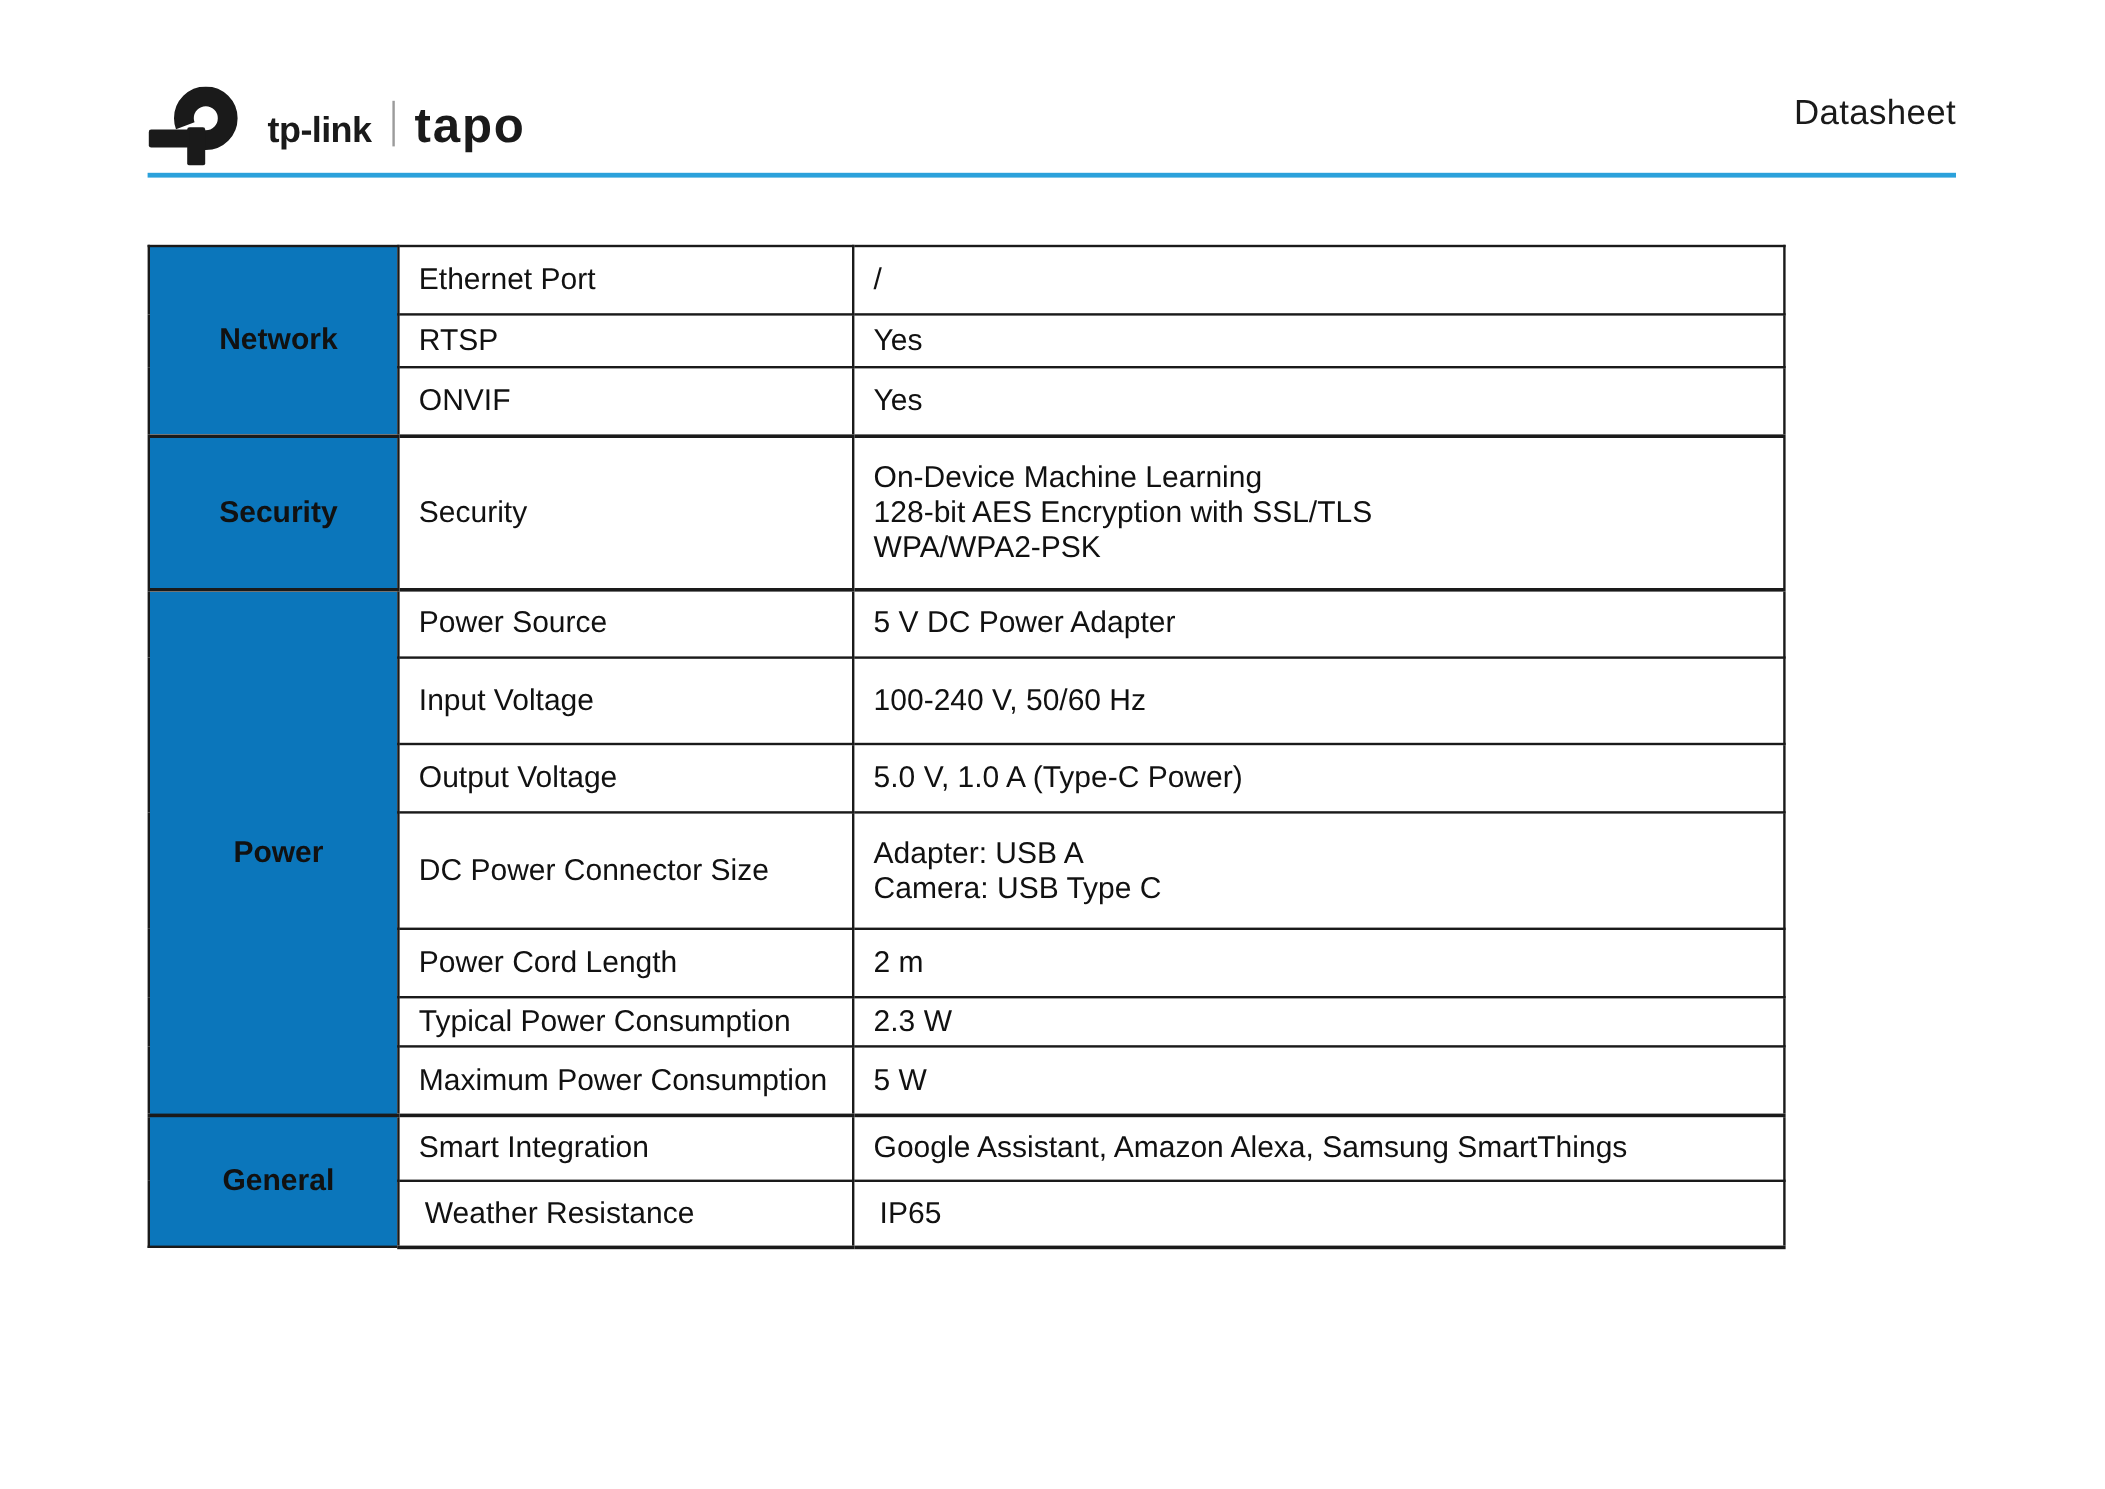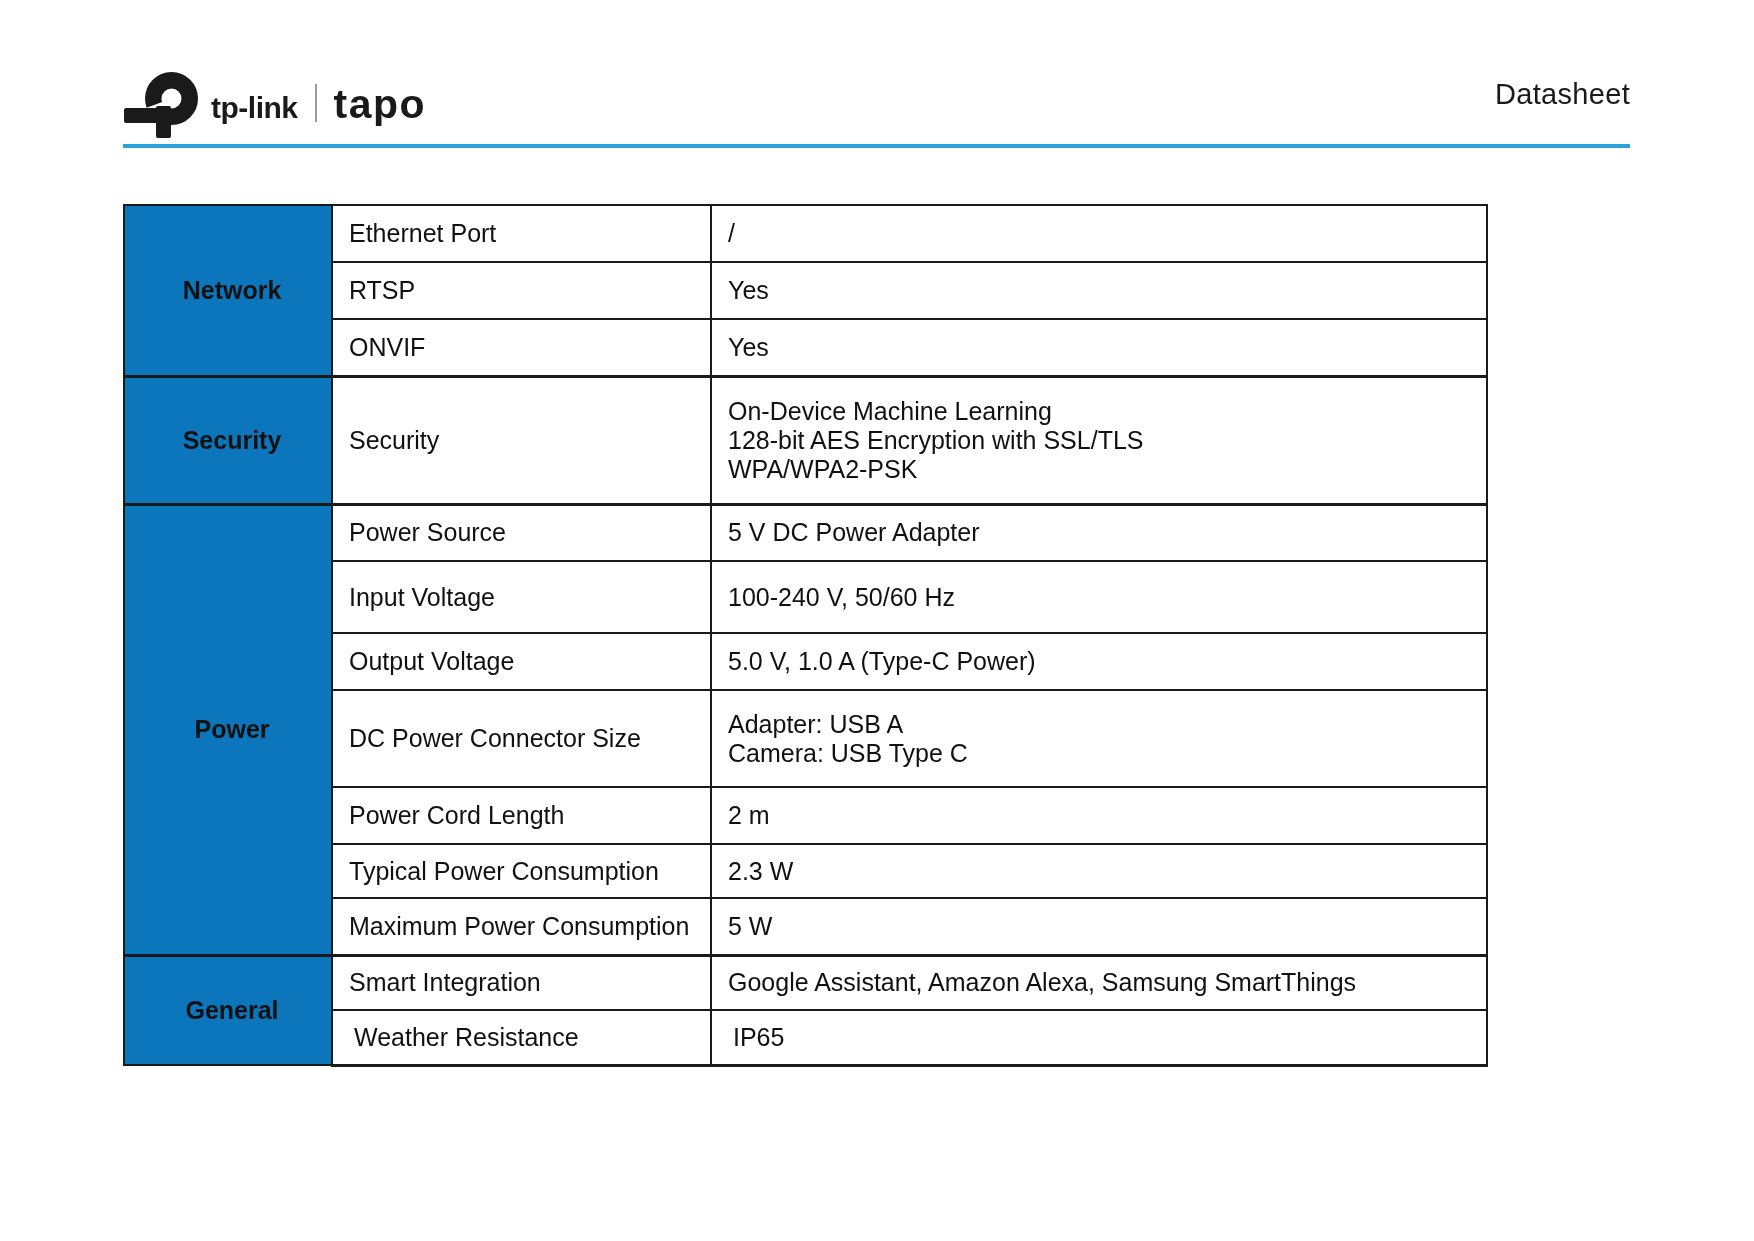--- a/index.html
+++ b/index.html
@@ -26,21 +26,21 @@
     position:absolute;left:123px;top:52px;
     display:flex;align-items:baseline;
   }
   .logo svg{
     width:76px;height:66px;
     transform:translateY(20px);
     flex:0 0 auto;
   }
   .brand{
     font-size:30px;font-weight:700;letter-spacing:-0.5px;
-    margin-left:12px;color:#1A1A1A;
+    margin-left:24px;color:#1A1A1A;
   }
   .sep{
     width:2px;height:38px;background:var(--sep-gray);
     margin:0 17px;transform:translateY(4px);
   }
   .tapo{
     font-size:41px;font-weight:700;letter-spacing:1.5px;color:#1A1A1A;
   }
   .doc-title{
     position:absolute;right:124px;top:78px;
@@ -112,21 +112,21 @@
     <col style="width:379px">
     <col style="width:776px">
   </colgroup>
 
   <tbody>
       <tr style="height:57px;">
     <td class="category" rowspan="3">Network</td>
     <td class="attribute">Ethernet Port</td>
     <td class="value">/</td>
   </tr>
-  <tr style="height:57px;padding-left:22px;">
+  <tr style="height:44px;padding-left:22px;">
     <td class="attribute">RTSP</td>
     <td class="value">Yes</td>
   </tr>
   <tr style="height:57px;">
     <td class="attribute">ONVIF</td>
     <td class="value">Yes</td>
   </tr>
 
   <tr class="section-start" style="height:128px;">
     <td class="category">Security</td>
@@ -155,21 +155,21 @@
     <td class="attribute">DC Power Connector Size</td>
     <td class="value">
       <div class="value-line">Adapter: USB A</div>
       <div class="value-line">Camera: USB Type C</div>
     </td>
   </tr>
   <tr style="height:57px;padding-left:33px;">
     <td class="attribute">Power Cord Length</td>
     <td class="value">2 m</td>
   </tr>
-  <tr style="height:54px;">
+  <tr style="height:41px;">
     <td class="attribute">Typical Power Consumption</td>
     <td class="value">2.3 W</td>
   </tr>
   <tr style="height:57px;">
     <td class="attribute">Maximum Power Consumption</td>
     <td class="value">5 W</td>
   </tr>
 
   <tr class="section-start" style="height:55px;">
     <td class="category" rowspan="2">General</td>

